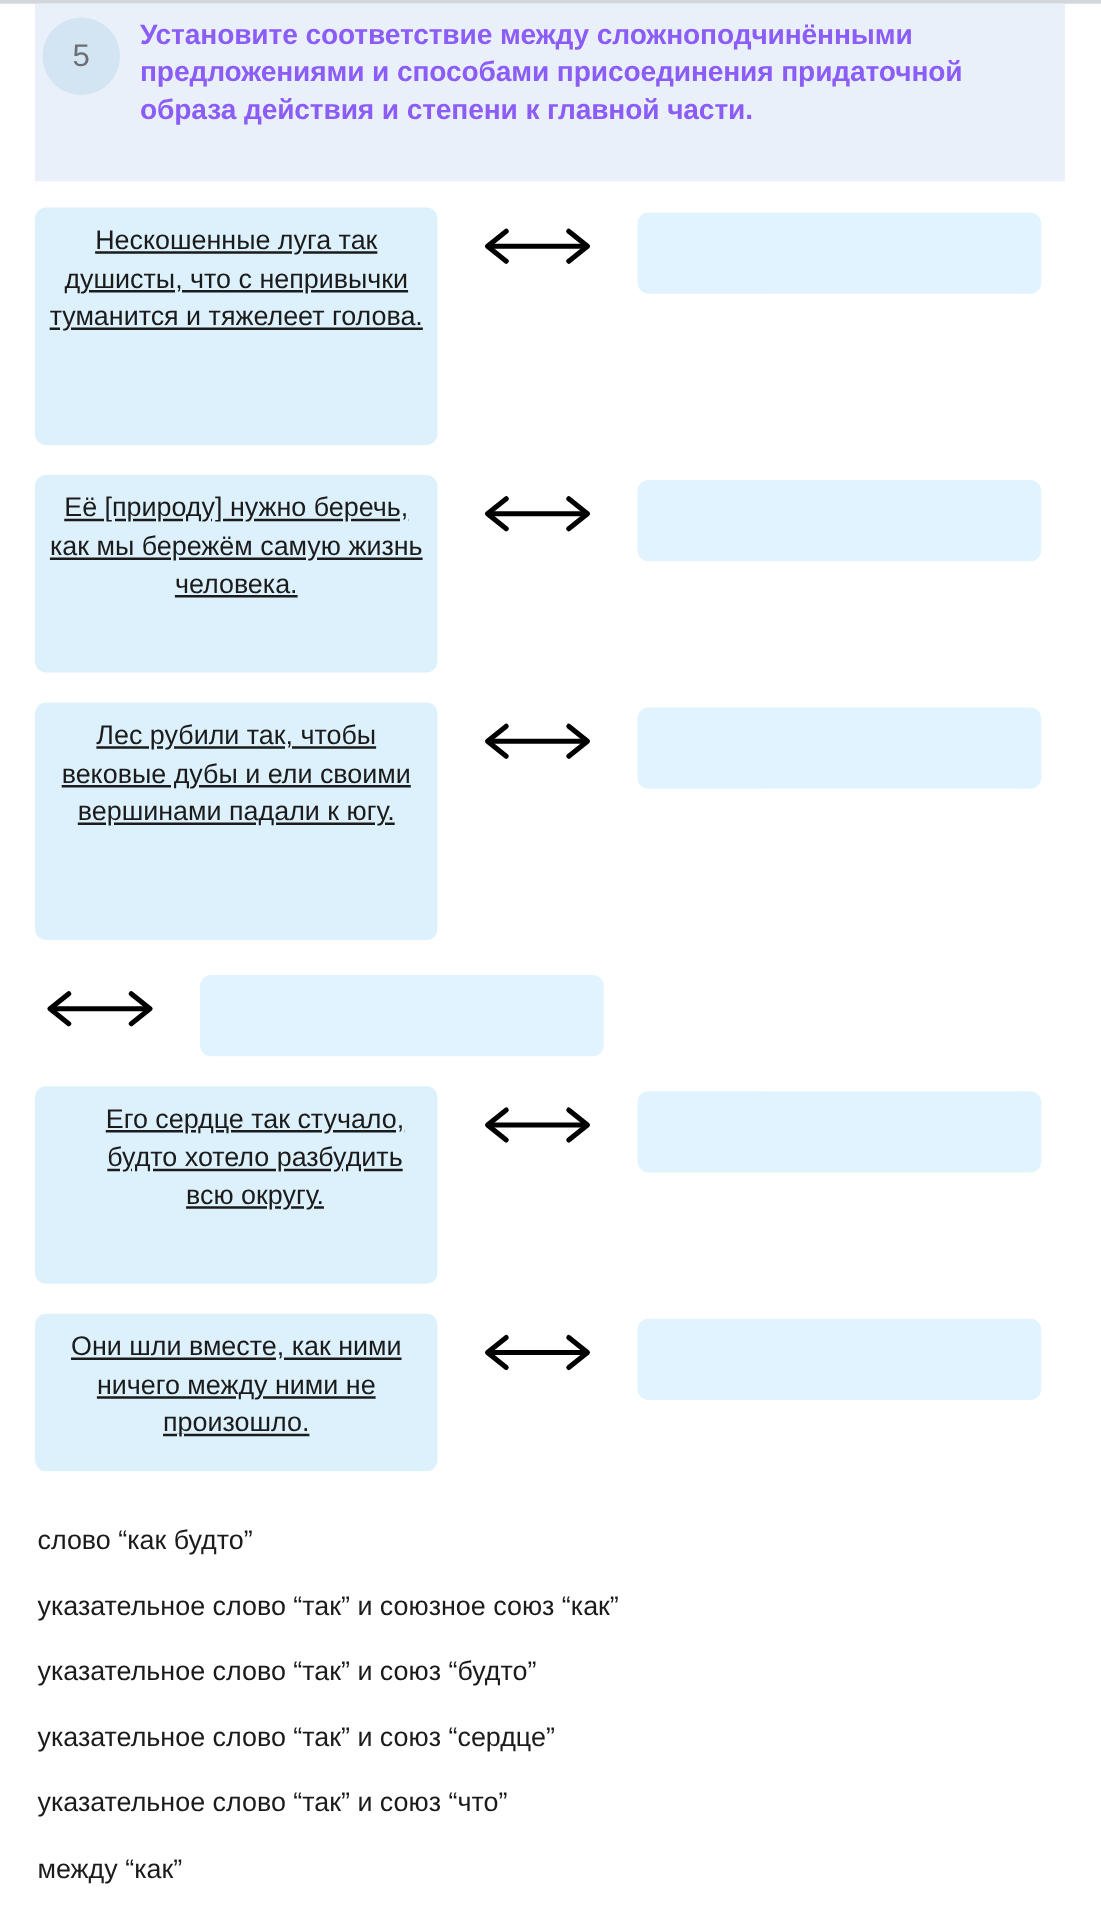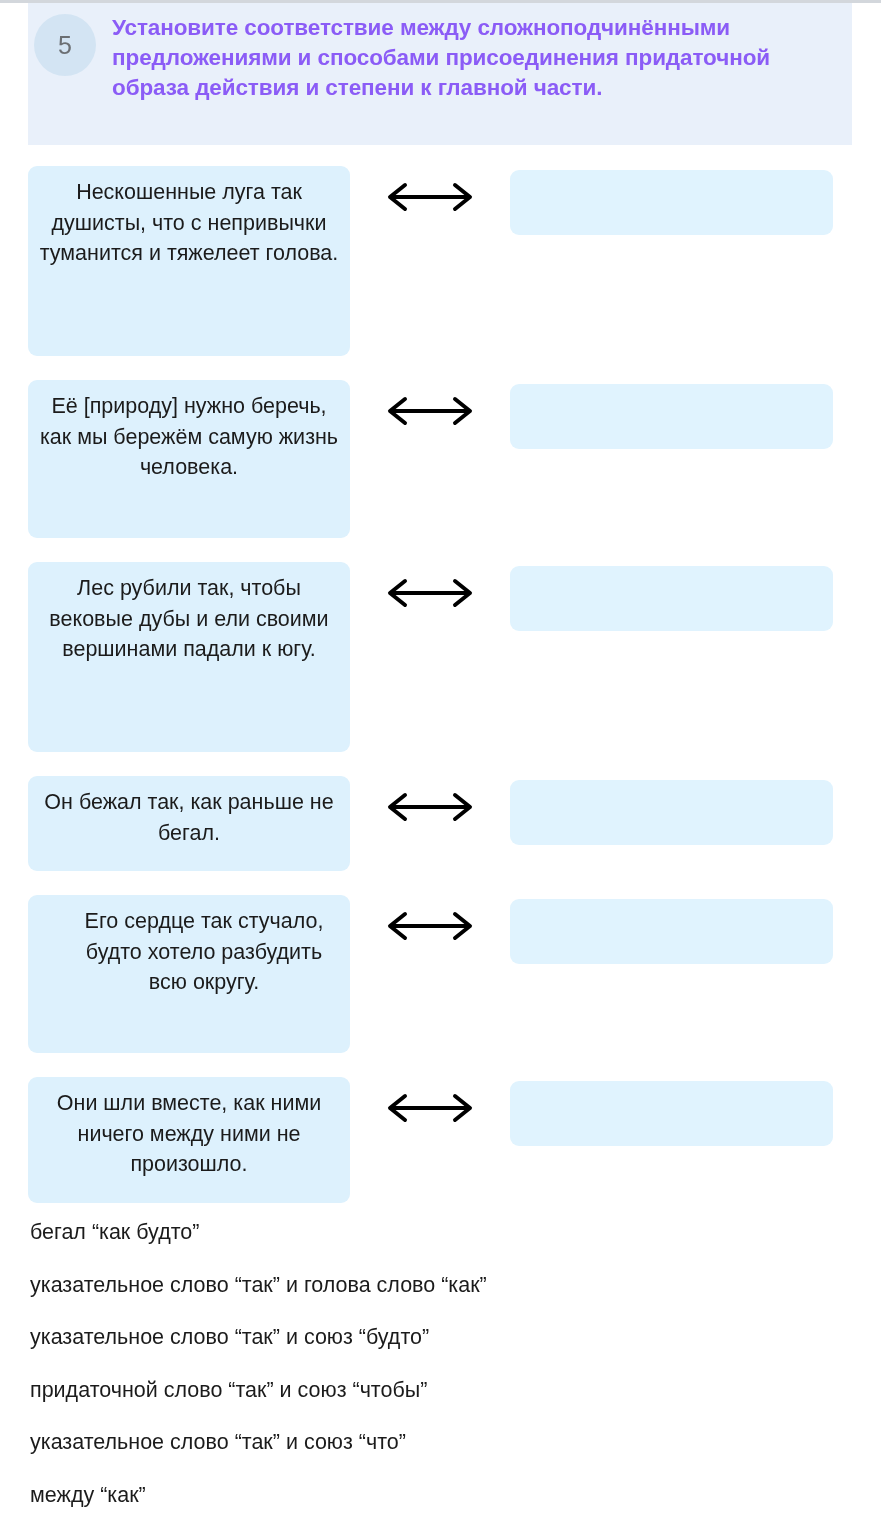--- a/index.html
+++ b/index.html
@@ -69,20 +69,21 @@
     position: absolute;
     top: 166px;
     left: 0;
     width: 881px;
   }
   .match-row {
     position: relative;
     display: flex;
     align-items: flex-start;
     margin-bottom: 24px;
+    text-decoration: underline;
   }
   .sentence-card {
     width: 322px;
     margin-left: 28px;
     background: #ddf1fd;
     border-radius: 9px;
     padding: 11px 10px 13px 10px;
     box-sizing: border-box;
     font-size: 21.5px;
     line-height: 1.43;
@@ -165,21 +166,20 @@
       <svg class="arrow-icon" width="98" height="34" viewBox="0 0 98 34">
         <line x1="12" y1="17" x2="86" y2="17" stroke="#000" stroke-width="4"></line>
         <polyline points="24,5 9,17 24,29" fill="none" stroke="#000" stroke-width="4" stroke-linecap="round" stroke-linejoin="round"></polyline>
         <polyline points="74,5 89,17 74,29" fill="none" stroke="#000" stroke-width="4" stroke-linecap="round" stroke-linejoin="round"></polyline>
       </svg>
     </div>
     <div class="drop-zone"></div>
   </div>
 
   <div class="match-row">
-    <div class="sentence-card" style="min-height: 95px;">Он бежал так, как раньше не бегал.</div>
     <div class="arrow-cell">
       <svg class="arrow-icon" width="98" height="34" viewBox="0 0 98 34">
         <line x1="12" y1="17" x2="86" y2="17" stroke="#000" stroke-width="4"></line>
         <polyline points="24,5 9,17 24,29" fill="none" stroke="#000" stroke-width="4" stroke-linecap="round" stroke-linejoin="round"></polyline>
         <polyline points="74,5 89,17 74,29" fill="none" stroke="#000" stroke-width="4" stroke-linecap="round" stroke-linejoin="round"></polyline>
       </svg>
     </div>
     <div class="drop-zone"></div>
   </div>
 
@@ -203,19 +203,19 @@
         <polyline points="24,5 9,17 24,29" fill="none" stroke="#000" stroke-width="4" stroke-linecap="round" stroke-linejoin="round"></polyline>
         <polyline points="74,5 89,17 74,29" fill="none" stroke="#000" stroke-width="4" stroke-linecap="round" stroke-linejoin="round"></polyline>
       </svg>
     </div>
     <div class="drop-zone"></div>
   </div>
 
 </div>
 
 <div class="options-list">
-  <div class="option-item">бегал “как будто”</div>
-  <div class="option-item">указательное слово “так” и голова слово “как”</div>
+  <div class="option-item">слово “как будто”</div>
+  <div class="option-item">указательное слово “так” и союзное союз “как”</div>
   <div class="option-item">указательное слово “так” и союз “будто”</div>
-  <div class="option-item">придаточной слово “так” и союз “чтобы”</div>
+  <div class="option-item">указательное слово “так” и союз “сердце”</div>
   <div class="option-item">указательное слово “так” и союз “что”</div>
   <div class="option-item">между “как”</div>
 </div>
 
 </body></html>

